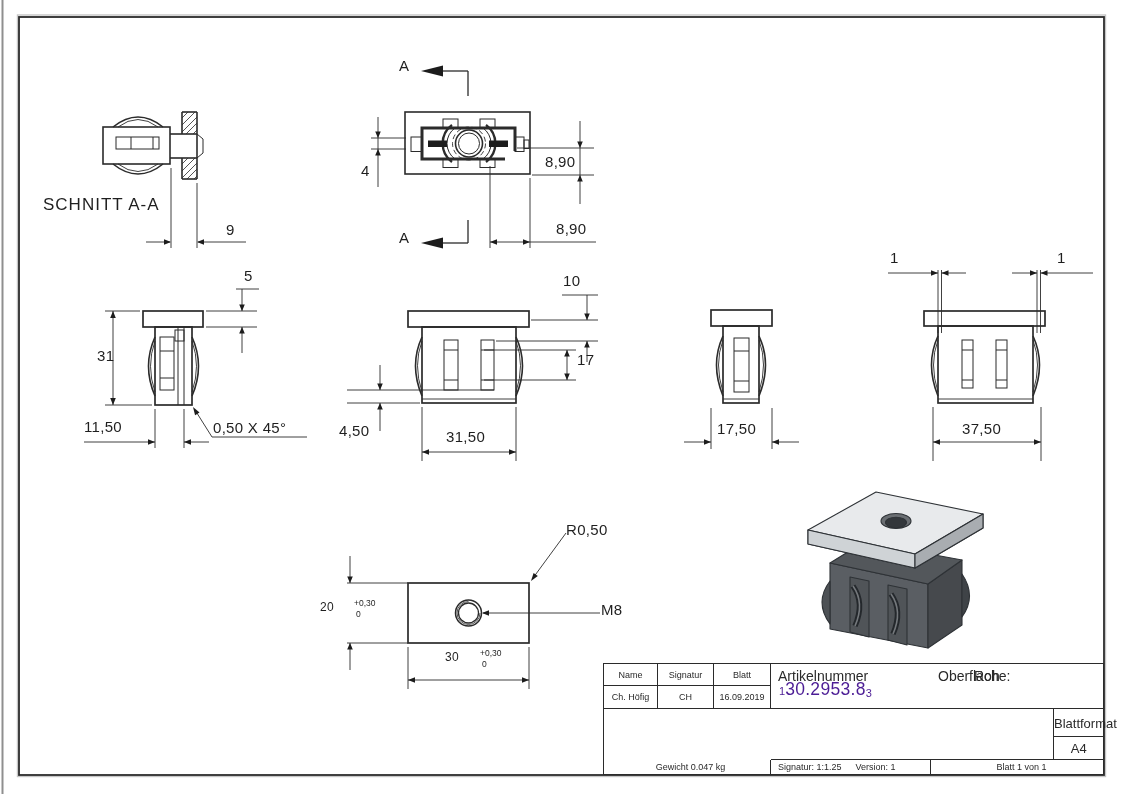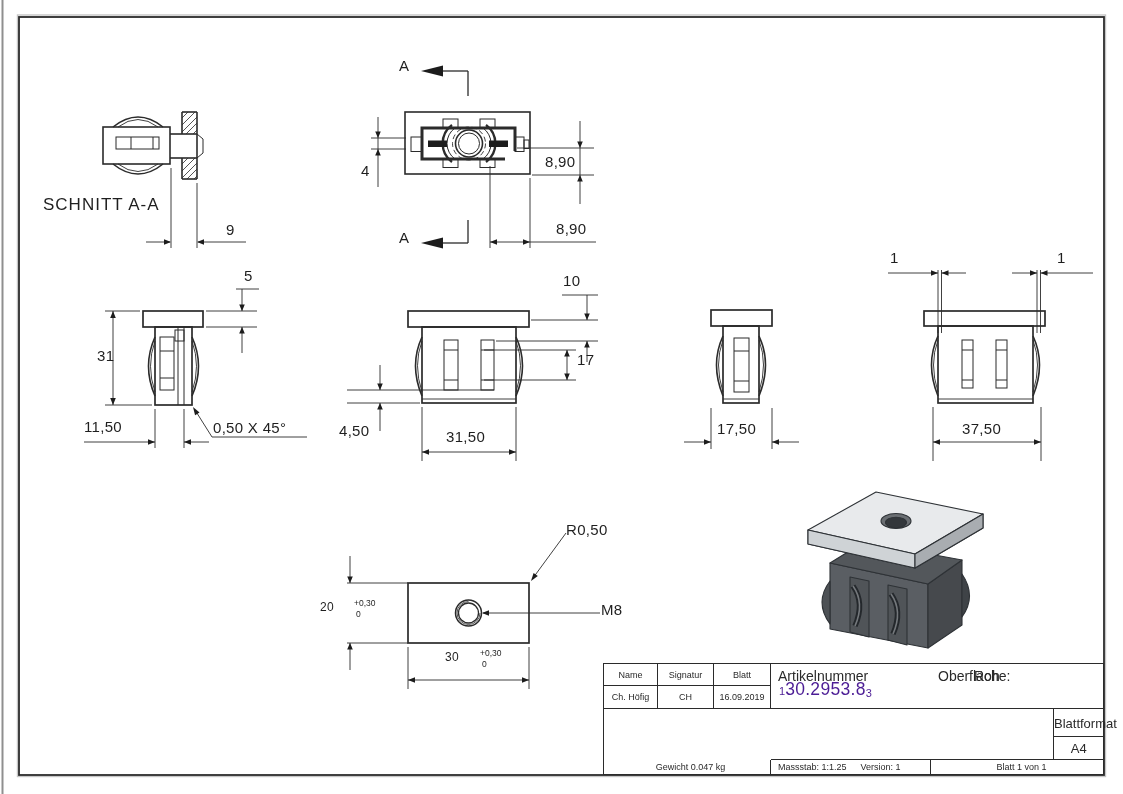--- a/index.html
+++ b/index.html
@@ -399,20 +399,20 @@
   <div class="cell c-b" style="left:450px;top:45px;width:49.5px;height:28px">
     <div class="ctr" style="font-size:13px">Blattformat</div>
   </div>
   <div class="cell c-b" style="left:450px;top:73px;width:49.5px;height:23px">
     <div class="ctr" style="font-size:13px">A4</div>
   </div>
   <div class="cell c-r" style="left:0;top:96px;width:167px;height:13.5px">
     <div class="ctr small8" style="text-align:center;padding-left:7px">Gewicht 0.047 kg</div>
   </div>
   <div class="cell c-r" style="left:167px;top:96px;width:160px;height:13.5px">
-    <div class="ctr small8" style="text-align:left;padding-left:7px"><span>Massstab: 1:1.25</span><span style="padding-left:14px">Version: 1</span></div>
+    <div class="ctr small8" style="text-align:left;padding-left:7px"><span>Signatur: 1:1.25</span><span style="padding-left:14px">Version: 1</span></div>
   </div>
   <div class="cell" style="left:327px;top:96px;width:174px;height:13.5px">
     <div class="ctr small8" style="text-align:center;padding-left:7px">Blatt 1 von 1</div>
   </div>
 </div>
 
 </div>
 
 </body></html>

